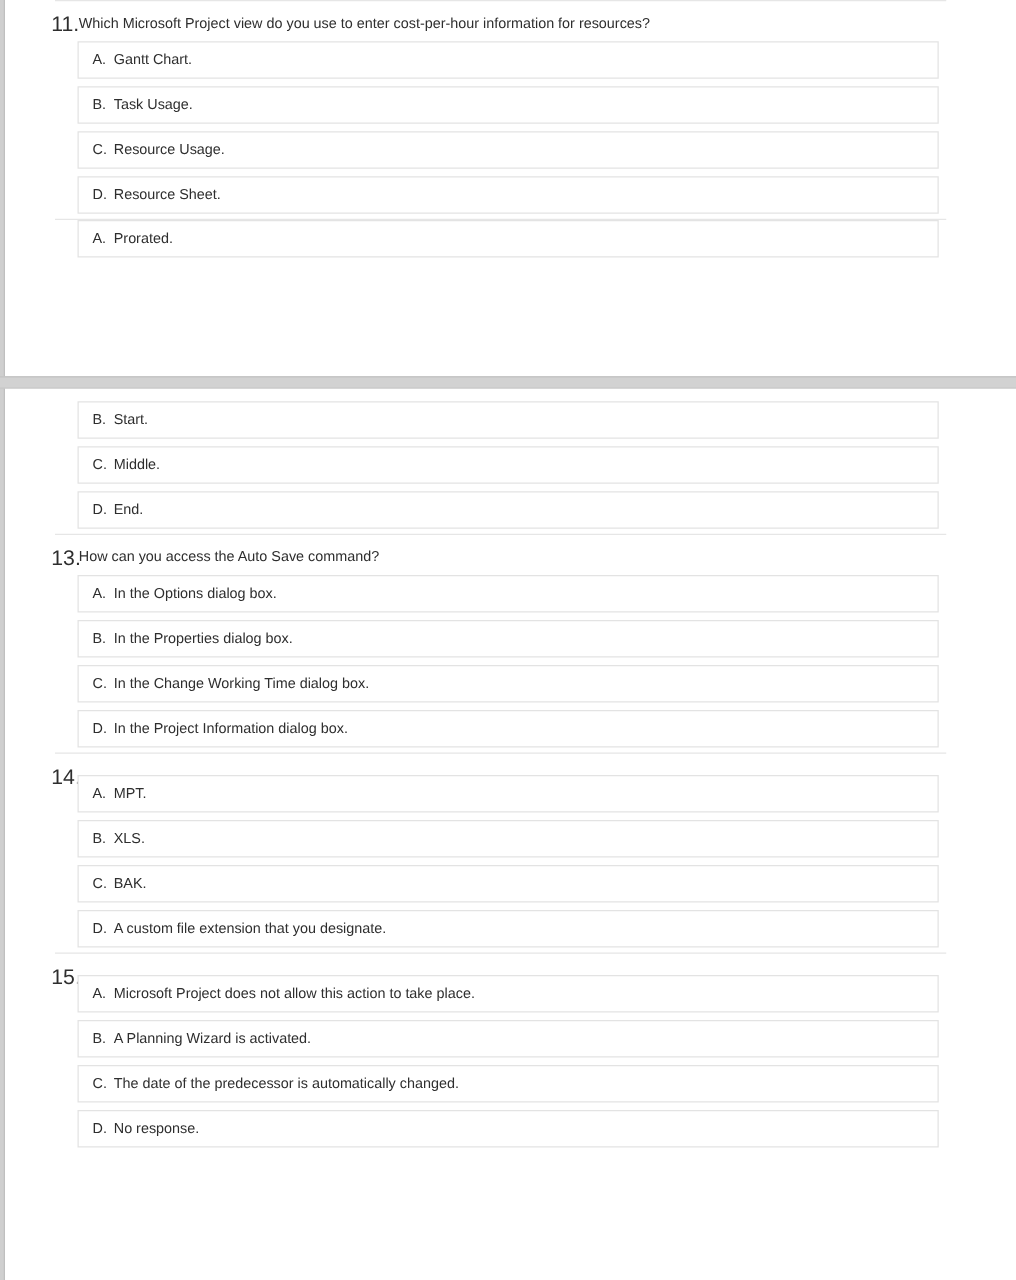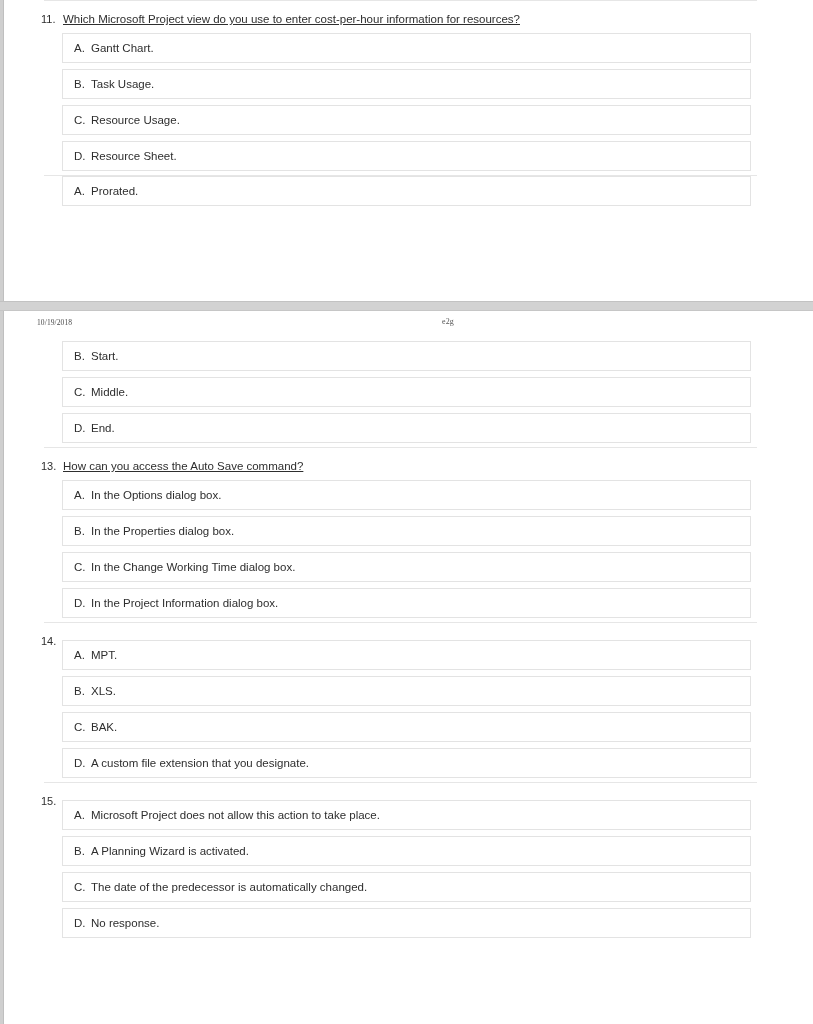--- a/index.html
+++ b/index.html
@@ -91,29 +91,28 @@
     font-size: 11.5px;
     line-height: 15px;
     color: #2e2e2e;
   }
   .q-num {
     position: absolute;
     left: 4px;
     top: 11px;
     width: 22px;
     text-align: left;
-    font-size: 11px;
+    font-size: 17px;
     color: #2e2e2e;
   }
   .q-text {
     display: block;
     margin-left: 26px;
     font-size: 11.5px;
     color: #2e2e2e;
-    text-decoration: underline;
   }
 
   .options { margin: 0 0 4px 25px; }
   .option {
     position: relative;
     height: 30px;
     width: 689px;
     margin-bottom: 6px;
     border: 1px solid #e3e3e3;
     background: #ffffff;
@@ -201,24 +200,20 @@
             </div>
           </div>
         </div>
     </div>
   </div>
 
   <div class="page-gap"></div>
 
   <div class="page page--two">
     <div class="page-inner">
-      <div class="running-head">
-        <span class="rh-date">10/19/2018</span>
-        <span class="rh-logo">e2g</span>
-      </div>
       <div class="options options-cont" id="page2-continued">
           <div class="option">
             <span class="opt-letter">B.</span>
             <span class="opt-text">Start.</span>
           </div>
           <div class="option">
             <span class="opt-letter">C.</span>
             <span class="opt-text">Middle.</span>
           </div>
           <div class="option">

